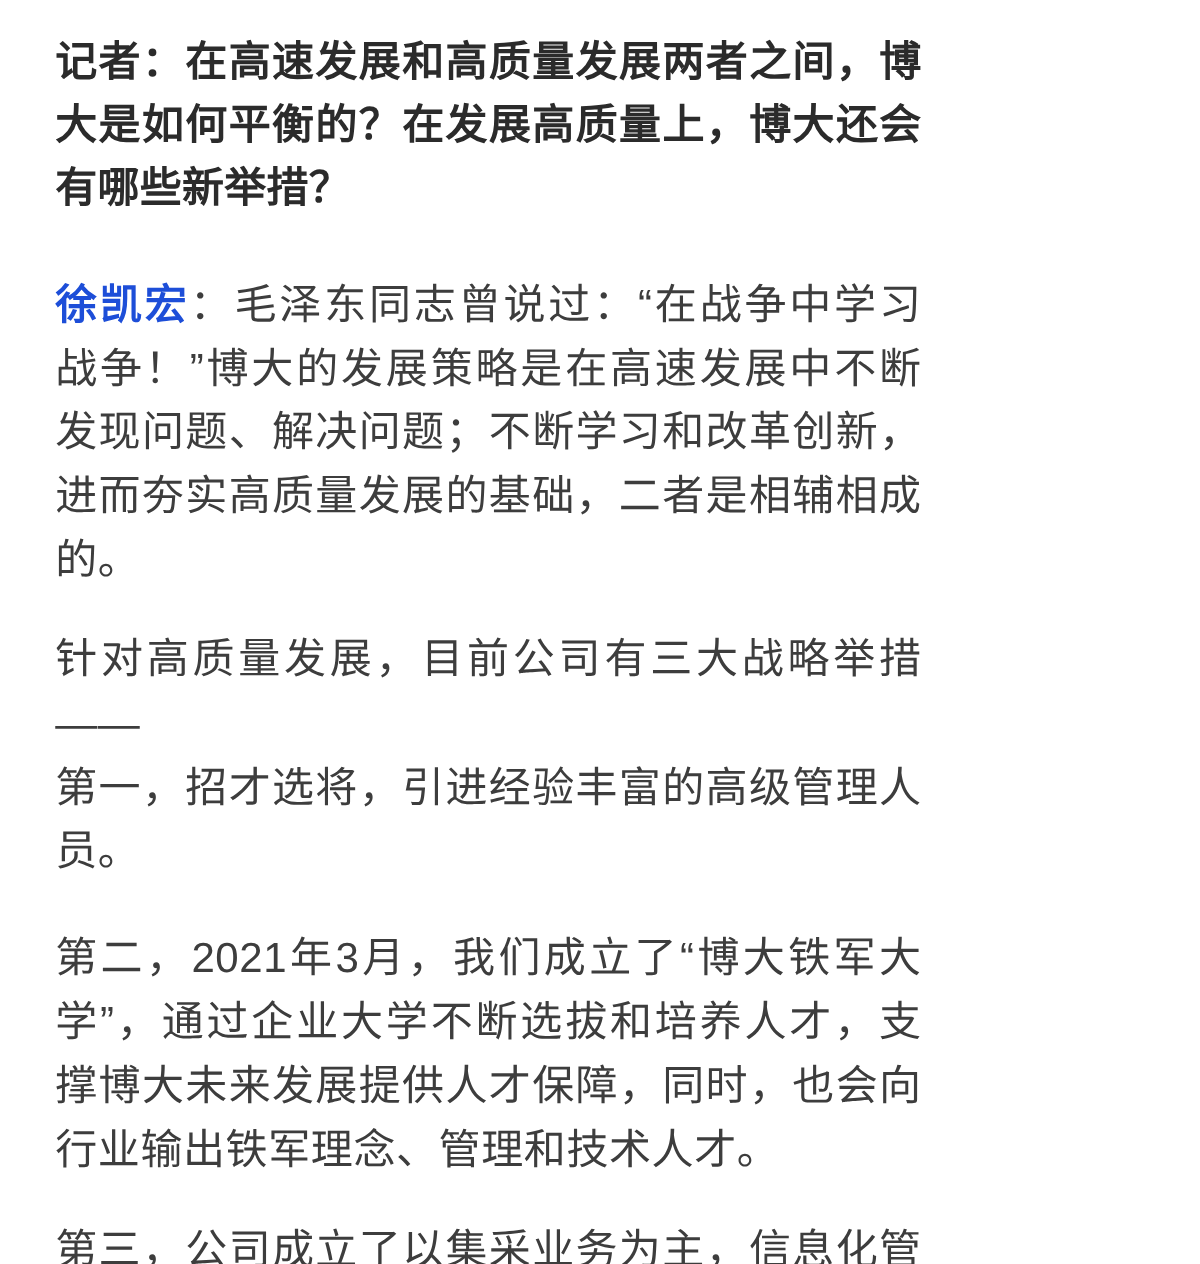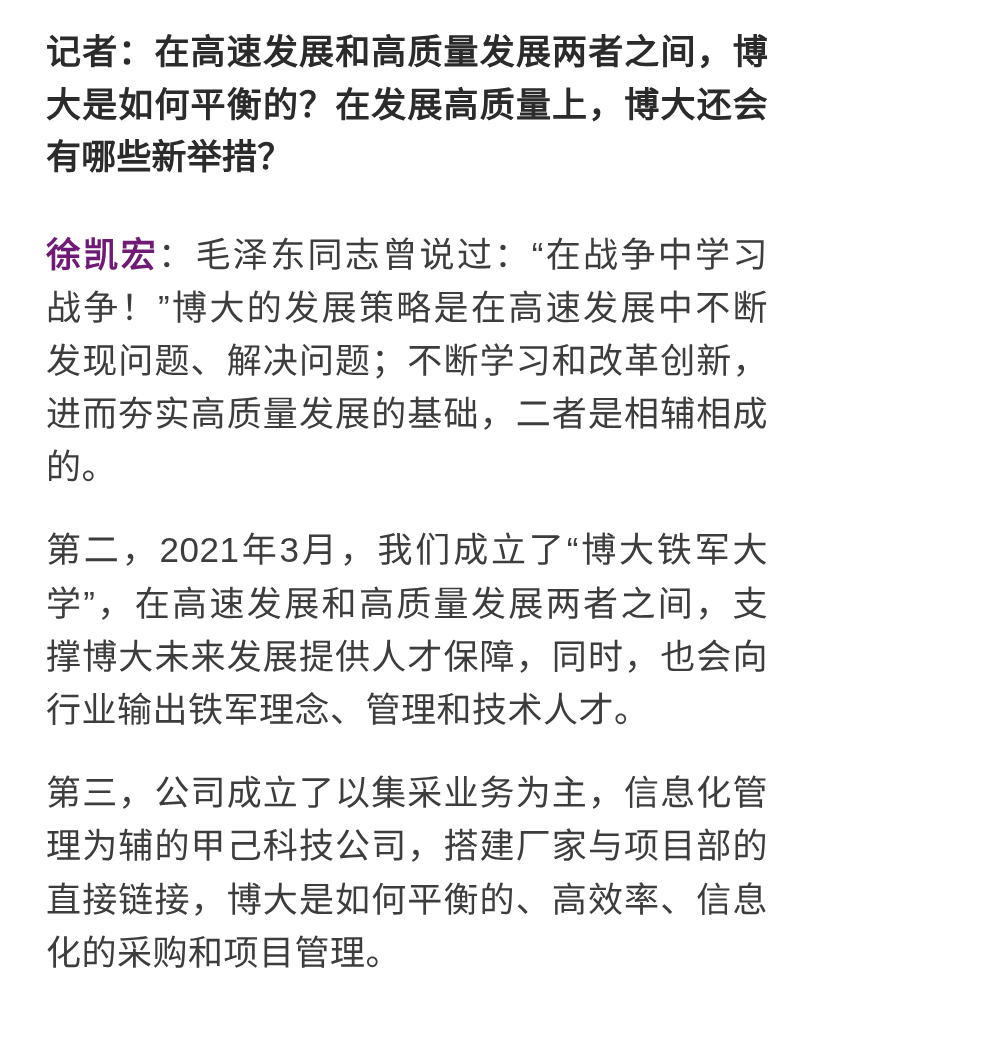--- a/index.html
+++ b/index.html
@@ -29,38 +29,42 @@
   }
   .para.question {
     font-weight: bold;
     color: #2b2b2b;
     letter-spacing: 0.2px;
     margin-bottom: 44px;
     line-height: 1.5;
   }
   .para.answer .speaker {
     font-weight: bold;
-    color: #701a75;
+    color: #1d4ed8;
   }
   .para.tight {
     margin-bottom: 36px;
   }
   .para .line {
     display: block;
   }
 </style>
 </head>
 <body>
 
 <div class="page">
 
   <p class="para question">记者：在高速发展和高质量发展两者之间，博大是如何平衡的？在发展高质量上，博大还会有哪些新举措？</p>
 
   <p class="para answer">
     <span class="speaker">徐凯宏</span><span class="speaker-sep">：</span><span>毛泽东同志曾说过：“在战争中学习战争！”博大的发展策略是在高速发展中不断发现问题、解决问题；不断学习和改革创新，进而夯实高质量发展的基础，二者是相辅相成的。</span>
   </p>
 
+  <p class="para tight">
+    <span class="line">针对高质量发展，目前公司有三大战略举措——</span>
+    <span class="line">第一，招才选将，引进经验丰富的高级管理人员。</span>
+  </p>
 
-  <p class="para">第二，2021年3月，我们成立了“博大铁军大学”，在高速发展和高质量发展两者之间，支撑博大未来发展提供人才保障，同时，也会向行业输出铁军理念、管理和技术人才。</p>
+  <p class="para">第二，2021年3月，我们成立了“博大铁军大学”，通过企业大学不断选拔和培养人才，支撑博大未来发展提供人才保障，同时，也会向行业输出铁军理念、管理和技术人才。</p>
 
   <p class="para">第三，公司成立了以集采业务为主，信息化管理为辅的甲己科技公司，搭建厂家与项目部的直接链接，博大是如何平衡的、高效率、信息化的采购和项目管理。</p>
 
 </div>
 
 </body></html>

